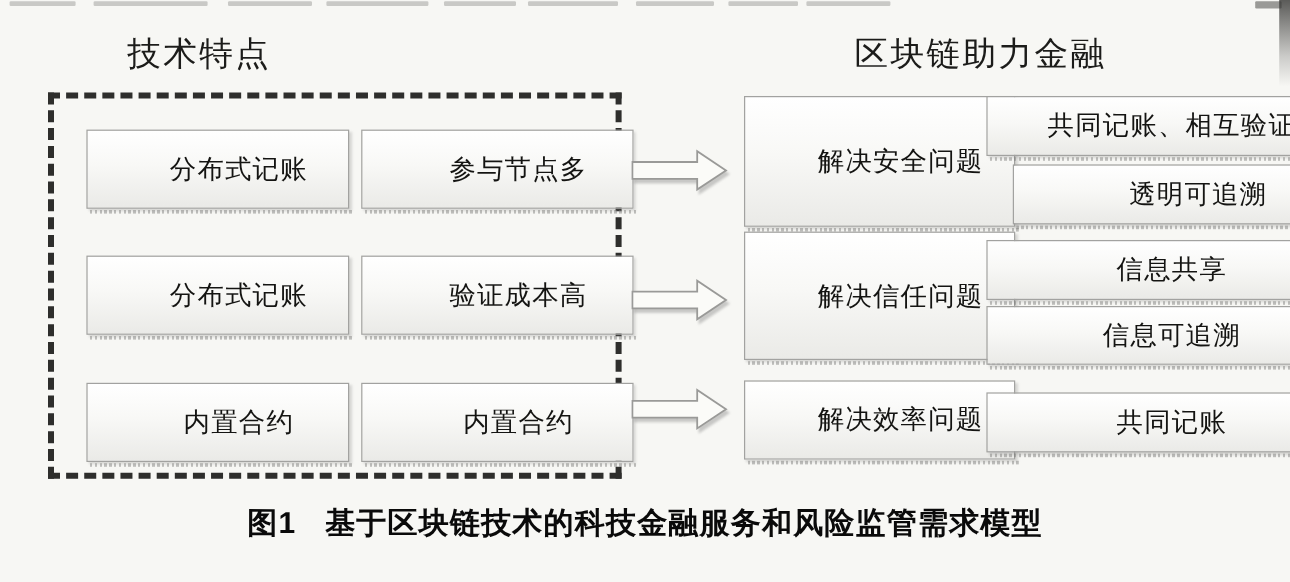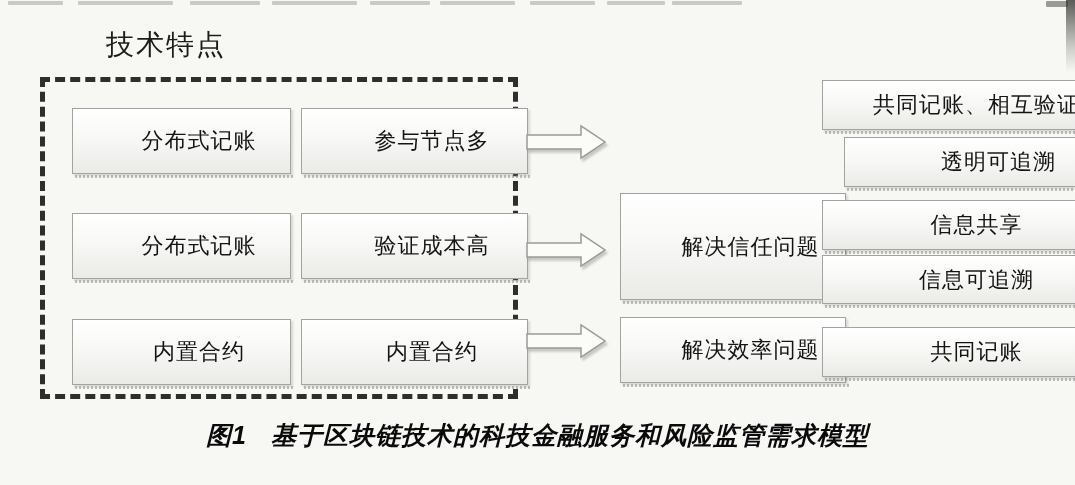--- a/index.html
+++ b/index.html
@@ -44,21 +44,21 @@
   }
   .arrow{
     position:absolute;width:82px;height:38px;
     filter:drop-shadow(2px 3px 1px rgba(110,110,108,0.35));
   }
   .caption{
     position:absolute;left:0;top:419px;width:1075px;
     text-align:center;
     font-family:"Liberation Sans","DejaVu Sans",sans-serif;
     font-weight:700;font-size:25px;color:#0a0a0a;
-    letter-spacing:1px;white-space:nowrap;font-style:italic;
+    letter-spacing:1px;white-space:nowrap;
   }
   .caption .fig-label{margin-right:24px;}
   
   .noise-dash{
     position:absolute;top:1px;height:4px;
     background:#c9c9c6;border-radius:1px;
   }
   .noise-dark{
     position:absolute;
     background:linear-gradient(180deg,rgba(52,52,50,0.8) 0%,rgba(120,120,118,0.35) 65%,rgba(120,120,118,0) 100%);
@@ -75,20 +75,21 @@
   <div class="noise-dash" style="left:272px;width:85px"></div>
   <div class="noise-dash" style="left:370px;width:60px"></div>
   <div class="noise-dash" style="left:440px;width:75px"></div>
   <div class="noise-dash" style="left:530px;width:65px"></div>
   <div class="noise-dash" style="left:607px;width:58px"></div>
   <div class="noise-dash" style="left:672px;width:70px"></div>
   <div class="noise-dash" style="left:1046px;width:22px;height:6px;background:#9a9a97"></div>
   <div class="noise-dark" style="left:1066px;top:0;width:9px;height:72px"></div>
 
   <div class="col-header" style="left:91px;top:26px;width:150px">技术特点</div>
+  <div class="col-header" style="left:712px;top:26px;width:200px">区块链助力金融</div>
 
   <div class="dashed-frame"></div>
 
   <div class="gbox" style="left:72px;top:108px;width:182px;height:64px">分布式记账</div>
   <div class="gbox" style="left:72px;top:213px;width:182px;height:64px">分布式记账</div>
   <div class="gbox" style="left:72px;top:319px;width:182px;height:64px">内置合约</div>
 
   <div class="gbox" style="left:301px;top:213px;width:190px;height:64px">验证成本高</div>
   <div class="gbox" style="left:301px;top:108px;width:190px;height:64px">参与节点多</div>
   <div class="gbox" style="left:301px;top:319px;width:190px;height:64px">内置合约</div>
@@ -96,20 +97,21 @@
   <svg class="arrow" style="left:526px;top:123px" viewBox="0 0 82 38">
     <polygon points="1,12 55,12 55,3 79,19 55,35 55,26 1,26" fill="#fbfbf8" stroke="#9a9a98" stroke-width="1.5"></polygon>
   </svg>
   <svg class="arrow" style="left:526px;top:231px" viewBox="0 0 82 38">
     <polygon points="1,12 55,12 55,3 79,19 55,35 55,26 1,26" fill="#fbfbf8" stroke="#9a9a98" stroke-width="1.5"></polygon>
   </svg>
   <svg class="arrow" style="left:526px;top:322px" viewBox="0 0 82 38">
     <polygon points="1,12 55,12 55,3 79,19 55,35 55,26 1,26" fill="#fbfbf8" stroke="#9a9a98" stroke-width="1.5"></polygon>
   </svg>
 
+  <div class="gbox" style="left:620px;top:80px;width:189px;height:107px">解决安全问题</div>
   <div class="gbox" style="left:620px;top:193px;width:189px;height:105px">解决信任问题</div>
   <div class="gbox" style="left:620px;top:317px;width:189px;height:64px">解决效率问题</div>
 
   <div class="gbox" style="left:822px;top:80px;width:237px;height:48px">共同记账、相互验证</div>
   <div class="gbox" style="left:844px;top:137px;width:237px;height:48px">透明可追溯</div>
   <div class="gbox" style="left:822px;top:200px;width:237px;height:48px">信息共享</div>
   <div class="gbox" style="left:822px;top:255px;width:237px;height:47px">信息可追溯</div>
   <div class="gbox" style="left:822px;top:327px;width:237px;height:48px">共同记账</div>
 
   <div class="caption">

